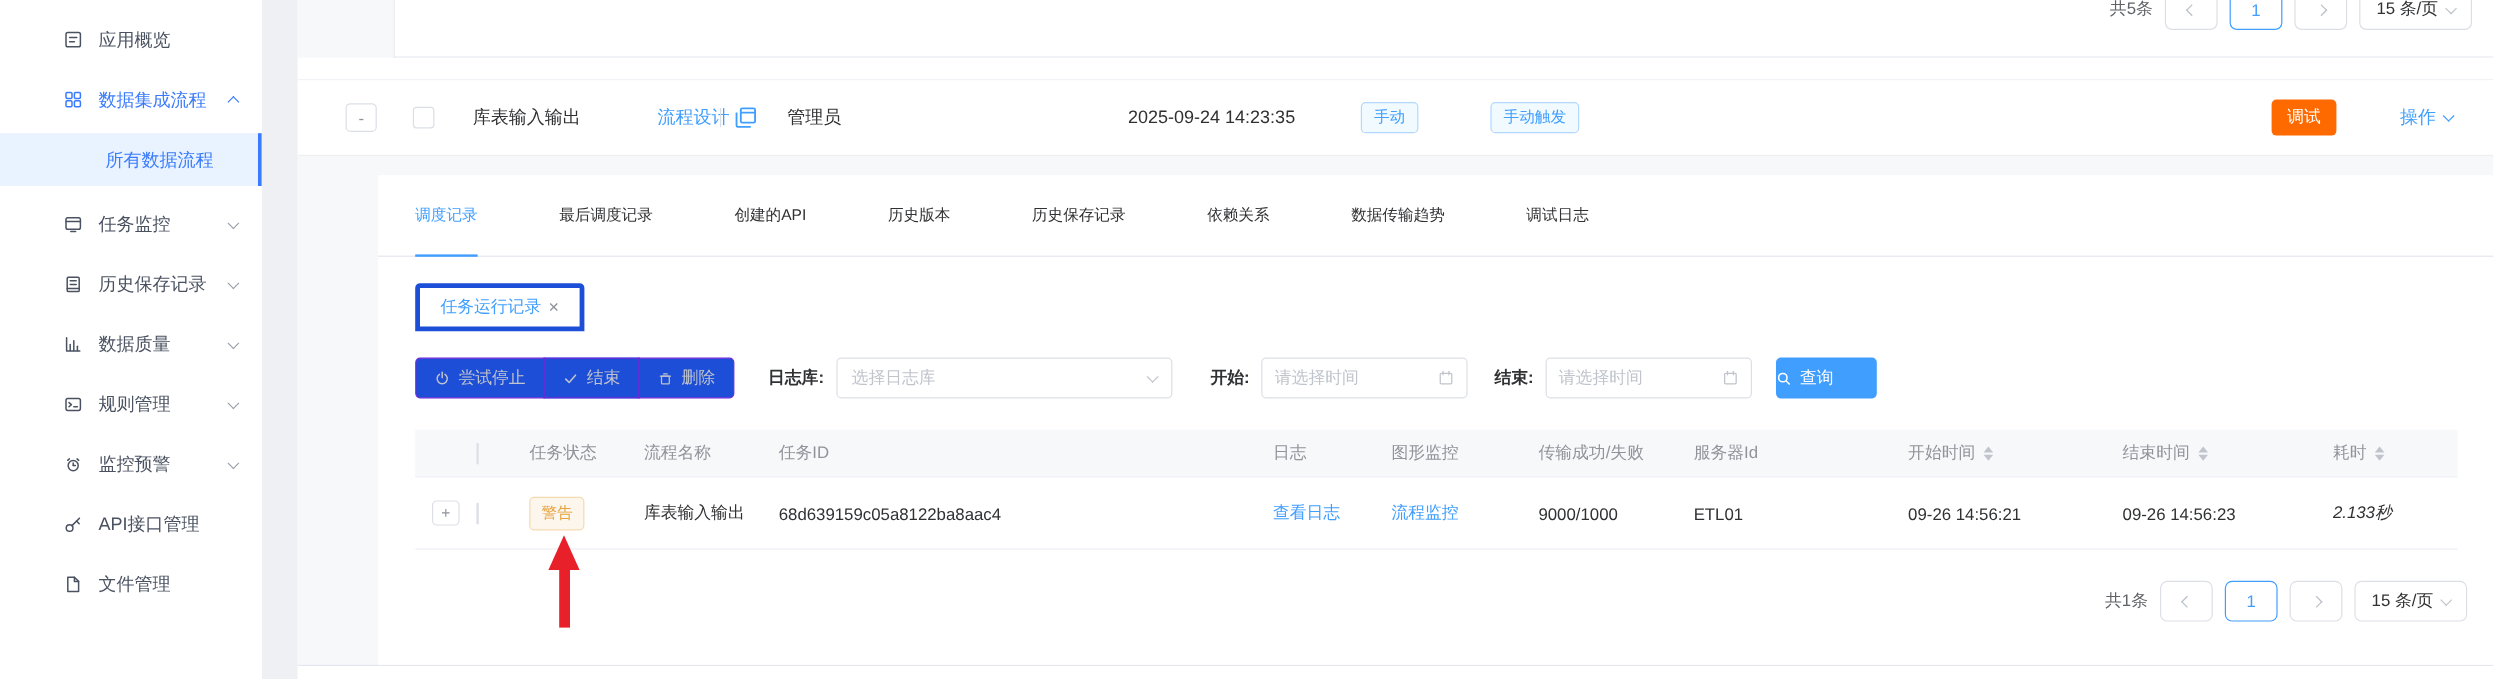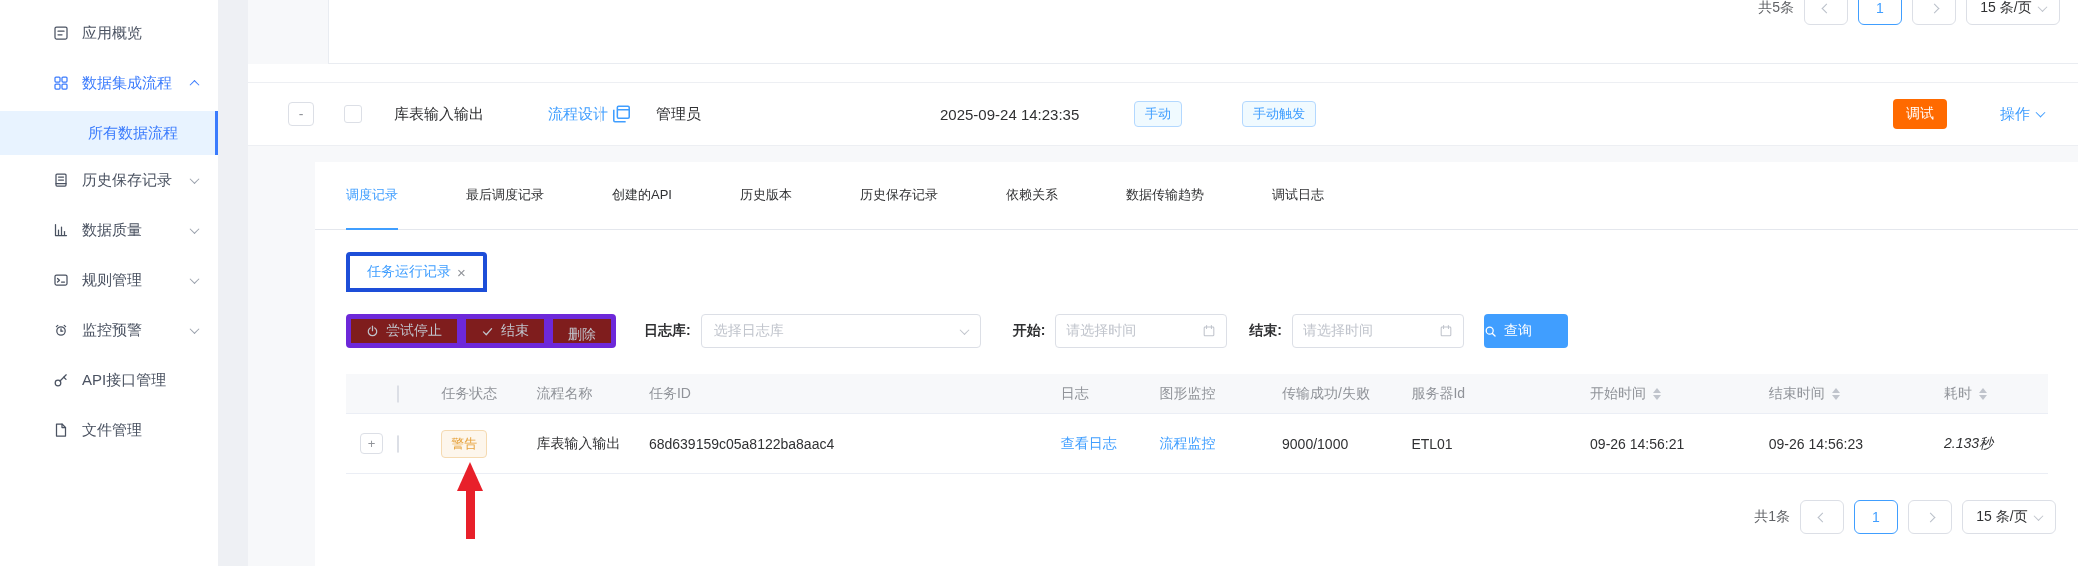--- a/index.html
+++ b/index.html
@@ -22,21 +22,21 @@
   .chev { display:inline-block; width:7px; height:7px; border-right:1.6px solid currentColor; border-bottom:1.6px solid currentColor; }
   .chev.down  { transform:rotate(45deg) translate(-1px,-1px); }
   .chev.up    { transform:rotate(-135deg) translate(-1px,-1px); }
   .chev.left  { transform:rotate(135deg); }
   .chev.right { transform:rotate(-45deg); }
   .chev.gray  { color:#9aa1ac; }
 
   
   .main { position:absolute; left:248px; top:0; width:1830px; height:566px; background:#fff; }
 
-  .prev-section { height:64px; background:#f7f8fa; position:relative; }
+  .prev-section { height:48px; background:#f7f8fa; position:relative; }
   .prev-panel { position:absolute; left:80px; right:0; top:0; bottom:0; background:#fff;
                 border-left:1px solid #e9ecf1; border-bottom:1px solid #e9ecf1; overflow:hidden; }
   .prev-panel .pagination { position:absolute; right:18px; top:-9px; }
 
   .row-gap { height:19px; border-bottom:1px solid #edeff3; background:#fff; }
 
   
   .flow-row { position:relative; height:63px; background:#fff; border-bottom:1px solid #edeff3; font-size:15px; color:#303133; }
   .fr-abs { position:absolute; top:50%; transform:translateY(-50%); display:flex; align-items:center; }
   .exp-box { width:26px; height:24px; border:1px solid #dcdfe6; border-radius:4px; background:#fff;
@@ -58,25 +58,25 @@
   .tab { display:flex; align-items:center; font-size:13px; color:#303133; cursor:pointer;
          border-bottom:2px solid transparent; margin-bottom:-1px; }
   .tab.active { color:#409eff; border-bottom-color:#409eff; }
 
   .subtab { margin:22px 0 0 31px; display:inline-flex; height:40px; padding:0 17px; align-items:center; gap:6px;
             border:4px solid #1d4ed8; border-radius:4px 4px 0 0; background:#fff; color:#409eff; font-size:14px; cursor:pointer; }
   .subtab .x { color:#909399; font-size:15px; cursor:pointer; }
 
   .toolbar { display:flex; align-items:center; margin:22px 0 0 31px; font-size:14px; }
   .btn-group { display:flex; }
-  .tb-btn { height:34px; padding:0 15px; background:#7f1d1d; border:5px solid #6d28d9; color:#c0c4cc; font-size:14px;
+  .tb-btn { height:34px; padding:0 15px; background:#1d4ed8; border:1px solid #6d28d9; color:#c0c4cc; font-size:14px;
             display:flex; align-items:center; gap:7px; font-family:inherit; }
   .tb-btn:first-child { border-radius:4px 0 0 4px; }
   .tb-btn + .tb-btn { margin-left:-1px; }
-  .tb-btn:last-child { border-radius:0 4px 4px 0;flex-direction:column; }
+  .tb-btn:last-child { border-radius:0 4px 4px 0; }
   .tb-label { margin-left:28px; color:#303133; font-weight:700; }
   .sel-box { margin-left:10px; width:280px; height:34px; border:1px solid #dcdfe6; border-radius:4px; background:#fff;
              display:flex; align-items:center; justify-content:space-between; padding:0 12px; color:#c0c4cc; cursor:pointer; }
   .date-box { margin-left:10px; width:172px; height:34px; border:1px solid #dcdfe6; border-radius:4px; background:#fff;
               display:flex; align-items:center; justify-content:space-between; padding:0 10px; color:#c0c4cc; cursor:text; }
   .lbl2 { margin-left:26px; }
   .btn-query { margin-left:20px; width:84px; height:34px; background:#409eff; border:none; border-radius:4px; color:#fff;
                font-size:14px; display:flex; align-items:center; justify-content:flex-start; gap:7px; cursor:pointer; font-family:inherit; }
 
   
@@ -137,20 +137,31 @@
           </svg>
       </span>
       <span>数据集成流程</span>
       <span class="sb-chev chev up"></span>
     </div>
 
     <div class="sb-sub">
       <span>所有数据流程</span>
     </div>
 
+    <div class="sb-item sb-after-sub">
+      <span class="sb-icon">
+        <svg class="ic" width="16" height="16" viewBox="0 0 16 16">
+            <rect x="2" y="2.5" width="12" height="9.5" rx="1.5"></rect>
+            <line x1="2" y1="5.5" x2="14" y2="5.5"></line>
+            <line x1="6" y1="14" x2="10" y2="14"></line>
+          </svg>
+      </span>
+      <span>任务监控</span>
+      <span class="sb-chev chev down gray"></span>
+    </div>
 
     <div class="sb-item">
       <span class="sb-icon">
         <svg class="ic" width="16" height="16" viewBox="0 0 16 16">
             <rect x="3" y="2" width="10" height="12" rx="1"></rect>
             <line x1="5.5" y1="5" x2="10.5" y2="5"></line>
             <line x1="5.5" y1="8" x2="10.5" y2="8"></line>
             <line x1="3" y1="11.5" x2="13" y2="11.5"></line>
           </svg>
       </span>

